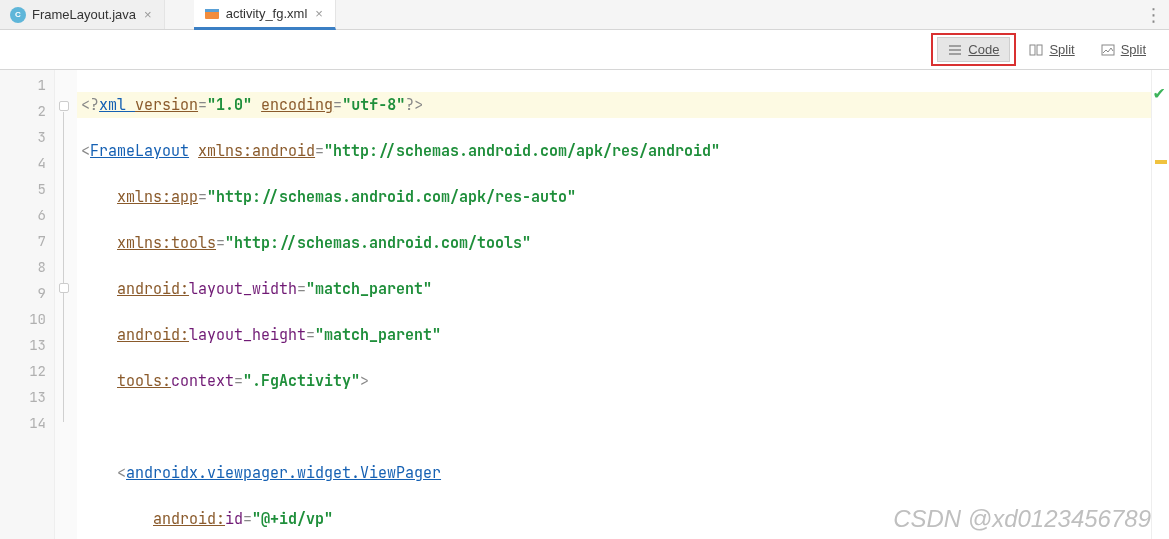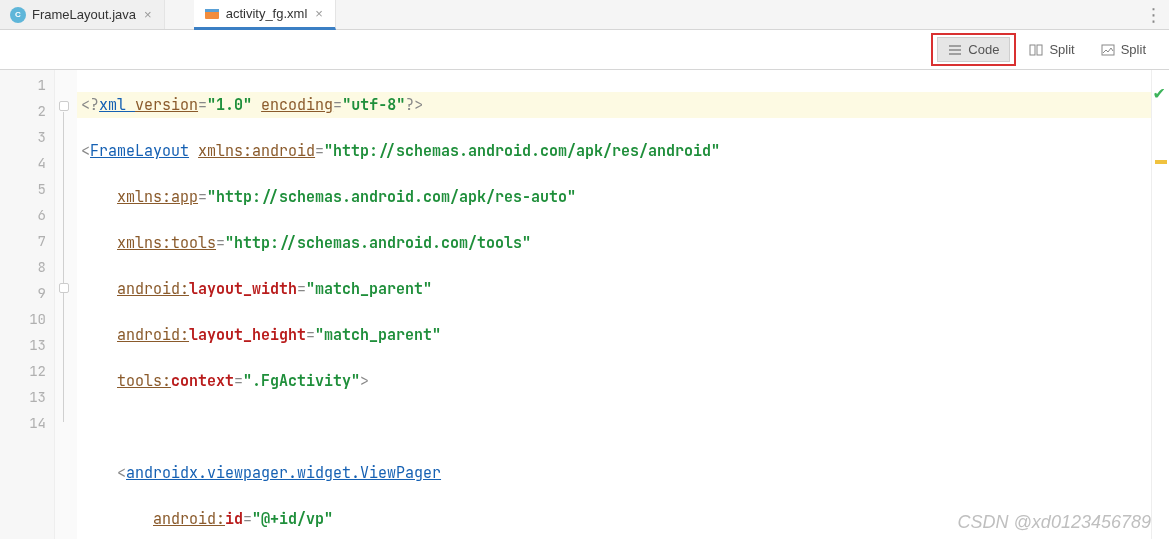--- a/index.html
+++ b/index.html
@@ -60,20 +60,21 @@
   .mode-highlight {
     border: 2px solid #d93030;
     padding: 2px 2px;
     display:flex; align-items:center;
   }
   .mode-btn {
     display:flex; align-items:center; gap:6px;
     padding: 4px 10px; margin: 0 2px;
     color:#555; cursor:pointer;
     border:1px solid transparent;
+    text-decoration:underline;
   }
   .mode-btn.active { background:#e6e6e6; border:1px solid #cfcfcf; }
   .mode-icon { color:#888; display:inline-flex; }
 
   
   .code-wrap { display:flex; flex:1; overflow:hidden; position:relative; }
   .gutter {
     width: 55px;
     background: #f7f7f7;
     border-right: 1px solid #eee;
@@ -105,35 +106,35 @@
     color:#444;
     white-space: pre;
     padding-top: 2px;
     position:relative;
   }
   .code .row { height:26px; line-height:26px; padding-left:4px; }
   .code .row.hl { background: #fdfae3; }
   .k-pi    { color:#888; } 
   .k-tag   { color:#1560b3;text-decoration:underline; }    
   .k-ns    { color:#8a5a2b;text-decoration:underline; }    
-  .k-attr  { color:#b91c1c;font-weight:bold; }    
+  .k-attr  { color:#701a75; }    
   .k-str   { color:#1f8f3b; font-weight:600; }
   .k-punc  { color:#888; }
 
   .right-strip {
     width: 18px;
     border-left:1px solid #eee;
     position:relative;
   }
   .right-strip .chk { position:absolute; top:14px; right:3px; color:#3cb35a; font-size:16px; }
   .right-strip .warn { position:absolute; top:90px; right:2px; width:12px; height:4px; background:#f0c23e; }
 
   .watermark {
     position:absolute; bottom:6px; right:18px;
-    color:#bfbfbf; font-size:18px; font-style:italic;
+    color:#bfbfbf; font-size:24px; font-style:italic;
     pointer-events:none;
   }
 </style>
 </head>
 <body>
 
 <div class="editor-root">
 
   <div class="tab-bar">
     <div class="tab-list">

